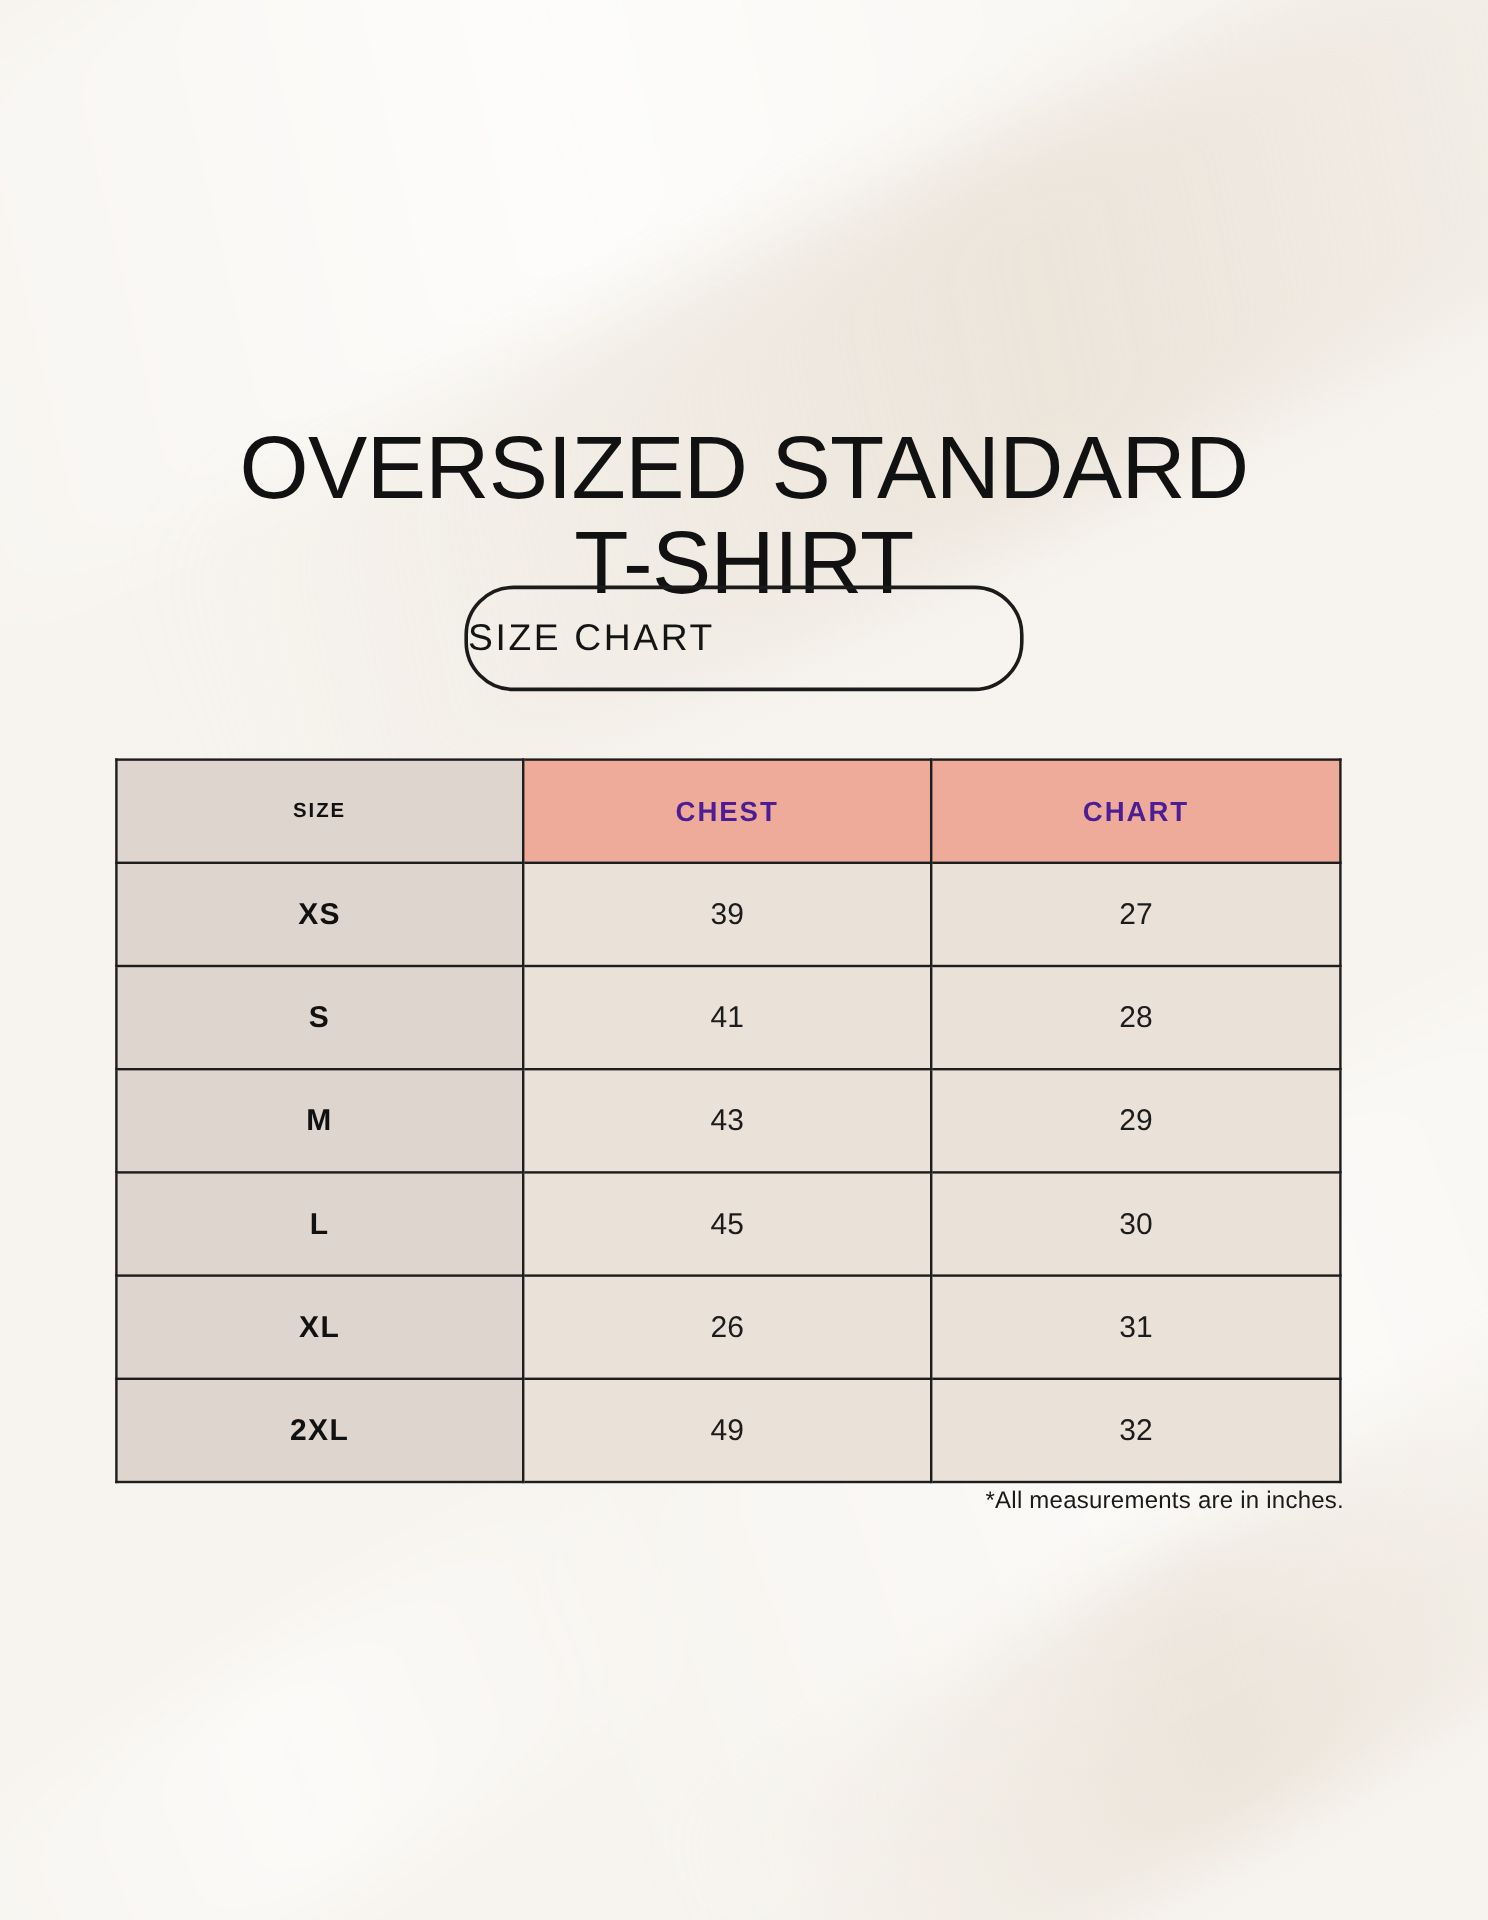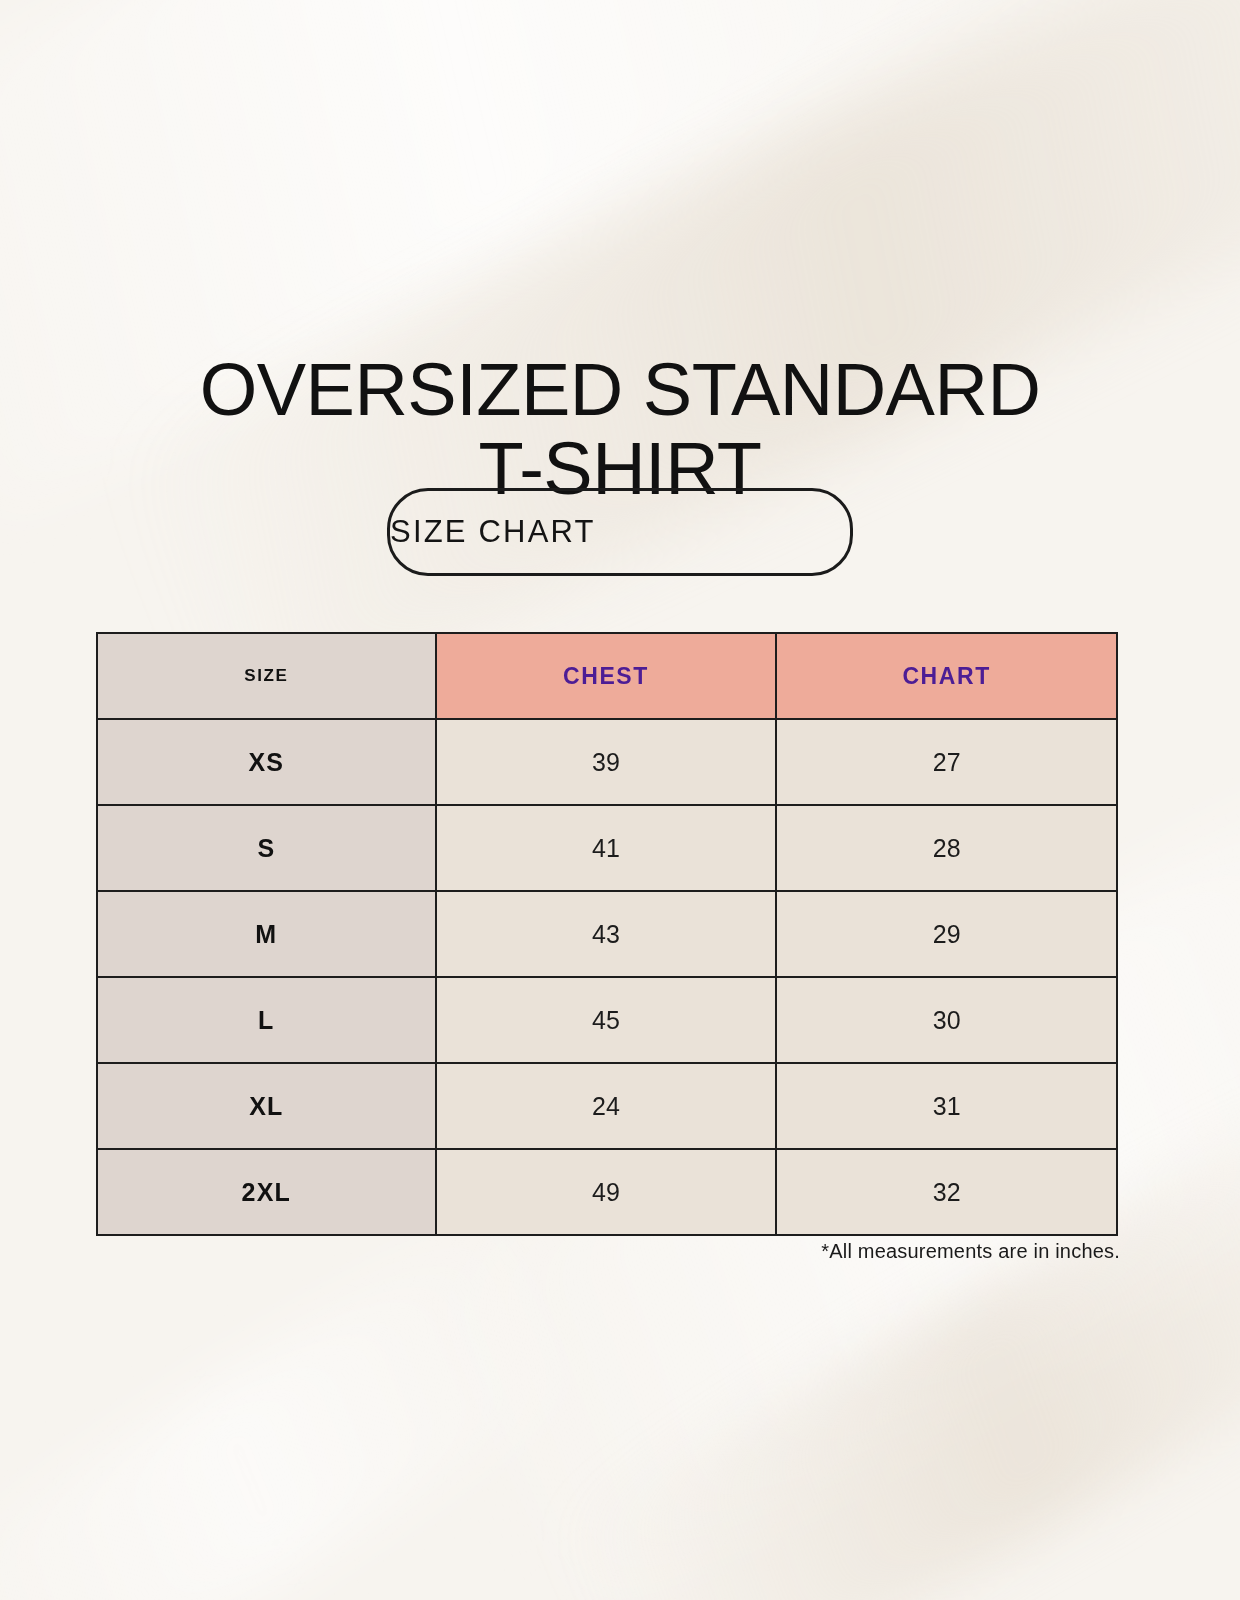--- a/index.html
+++ b/index.html
@@ -223,21 +223,21 @@
           <td class="cell-val">43</td>
           <td class="cell-val">29</td>
         </tr>
         <tr>
           <td class="cell-size">L</td>
           <td class="cell-val">45</td>
           <td class="cell-val">30</td>
         </tr>
         <tr>
           <td class="cell-size">XL</td>
-          <td class="cell-val">24</td>
+          <td class="cell-val">26</td>
           <td class="cell-val">31</td>
         </tr>
         <tr>
           <td class="cell-size">2XL</td>
           <td class="cell-val">49</td>
           <td class="cell-val">32</td>
         </tr>
       </tbody>
     </table>
   </div>

